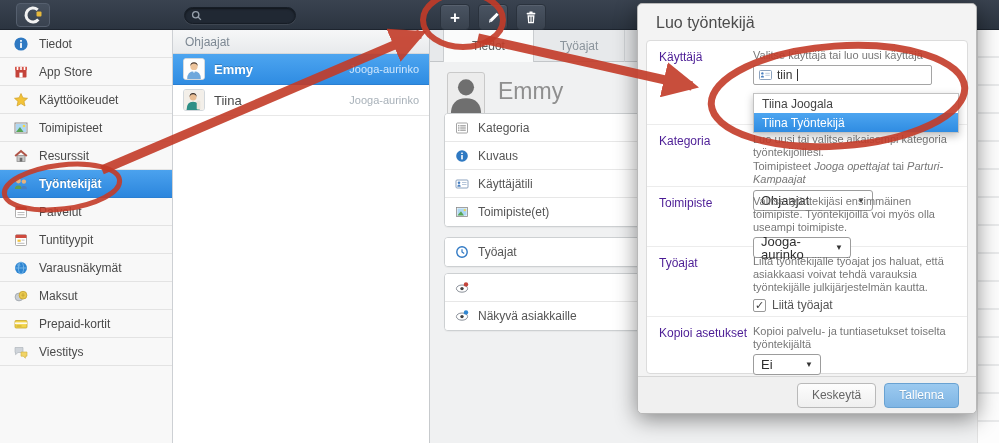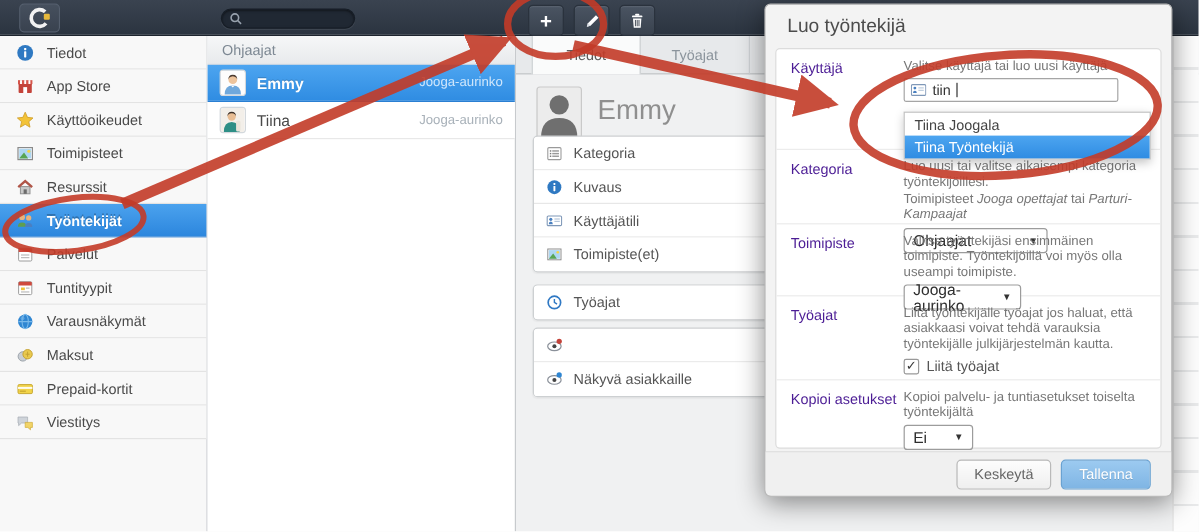--- a/index.html
+++ b/index.html
@@ -493,21 +493,21 @@
               </span>
             <span>Liitä työajat</span>
           </div>
         </div>
       </div>
 
       <div class="mrow" style="height:52px;">
         <div class="mlabel">Kopioi asetukset</div>
         <div class="mcontent">
           <div class="mdesc">Kopioi palvelu- ja tuntiasetukset toiselta työntekijältä</div>
-          <div class="select" style="width:58px;">
+          <div class="select" style="width:68px;">
             <span>Ei</span>
             <span class="scaret">▼</span>
           </div>
         </div>
       </div>
     </div>
 
     <div class="mfooter">
       <div class="btn btn-light">
         <span>Keskeytä</span>

